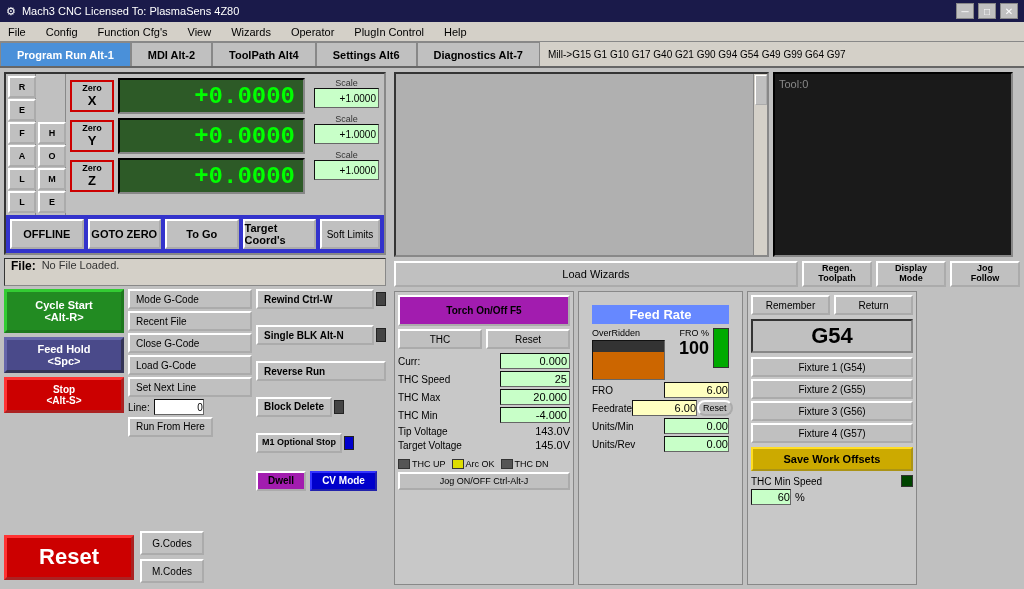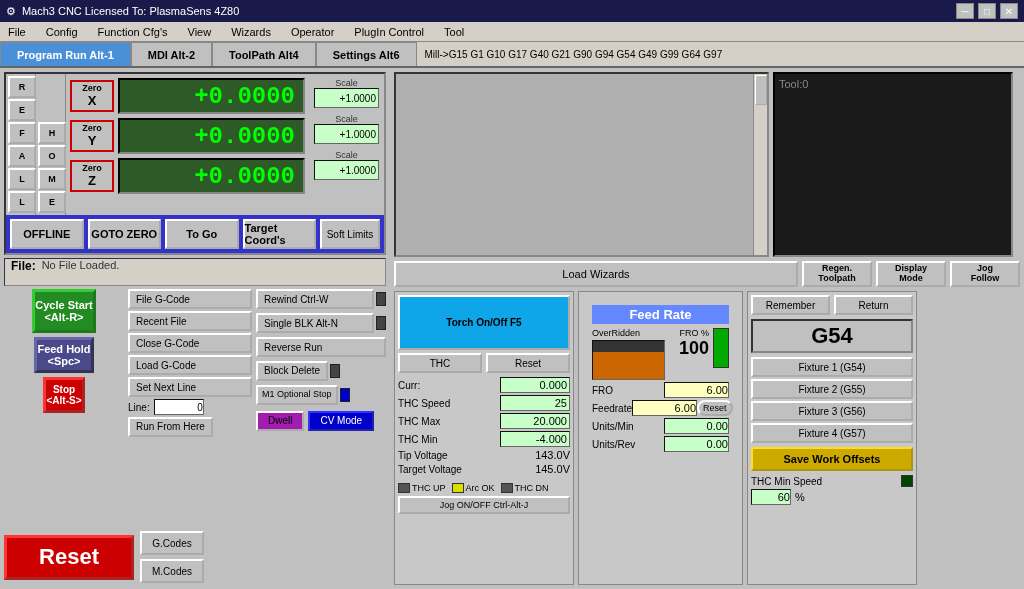--- a/index.html
+++ b/index.html
@@ -192,21 +192,20 @@
     }
     .file-name {
       font-size: 11px;
       color: #333;
     }
     .ctrl-left {
       width: 120px;
       display: flex;
       flex-direction: column;
       gap: 4px;
-      align-items: center;
     }
     .cycle-start-btn {
       background: #228B22;
       border: 3px outset #33cc33;
       color: white;
       font-weight: bold;
       font-size: 11px;
       cursor: pointer;
       height: 44px;
       display: flex;
@@ -322,26 +321,26 @@
       line-height: 1.1;
     }
     
     .thc-panel {
       width: 180px;
       border: 1px solid #888;
       background: #c8c8c8;
       padding: 3px;
     }
     .thc-header-btn {
-      background: #0ea5e9;
-      border: 2px outset #fff;
-      font-size: 10px;
-      font-weight: bold;
-      cursor: pointer;
-      padding: 20px;
+      background: #a21caf;
+      border: 2px outset #fff;
+      font-size: 10px;
+      font-weight: bold;
+      cursor: pointer;
+      padding: 8px;
       text-align: center;
       margin-bottom: 3px;
       display: flex;
       gap: 4px;
       align-items: center;
       justify-content: center;
     }
     .thc-row {
       display: flex;
       justify-content: space-between;
@@ -670,28 +669,29 @@
 </div>
 
 <div class="menu-bar">
   <span class="menu-item">File</span>
   <span class="menu-item">Config</span>
   <span class="menu-item">Function Cfg's</span>
   <span class="menu-item">View</span>
   <span class="menu-item">Wizards</span>
   <span class="menu-item">Operator</span>
   <span class="menu-item">PlugIn Control</span>
-  <span class="menu-item">Tool</span>
+  <span class="menu-item">Help</span>
 </div>
 
 <div class="tab-bar">
   <div class="tab active">Program Run Alt-1</div>
   <div class="tab">MDI Alt-2</div>
   <div class="tab">ToolPath Alt4</div>
   <div class="tab">Settings Alt6</div>
+  <div class="tab tab-diagnostics">Diagnostics Alt-7</div>
   <div class="gcode-status">Mill-&gt;G15  G1  G10  G17  G40  G21  G90  G94  G54  G49  G99  G64  G97</div>
 </div>
 
 <div class="main-area">
 
   <div style="width:390px; display:flex; flex-direction:column; padding:4px; gap:3px;">
 
     <div style="display:flex; flex-direction:column; border:2px inset #888; background:#c0c0c0;">
       <div style="display:flex;">
 
@@ -787,21 +787,21 @@
           <span>&lt;Spc&gt;</span>
         </div>
         <div class="stop-btn">
           <span>Stop</span>
           <span>&lt;Alt-S&gt;</span>
         </div>
       </div>
 
       <div class="ctrl-mid">
         <div class="ctrl-btn-row">
-          <div class="small-ctrl-btn">File G-Code</div>
+          <div class="small-ctrl-btn">Mode G-Code</div>
         </div>
         <div class="ctrl-btn-row">
           <div class="small-ctrl-btn">Recent File</div>
         </div>
         <div class="ctrl-btn-row">
           <div class="small-ctrl-btn">Close G-Code</div>
         </div>
         <div class="ctrl-btn-row">
           <div class="small-ctrl-btn">Load G-Code</div>
         </div>
@@ -810,21 +810,21 @@
         </div>
         <div class="line-row">
           <span>Line:</span>
           <input class="line-input" type="text" value="0" style="">
         </div>
         <div class="ctrl-btn-row">
           <div class="run-from-btn">Run From Here</div>
         </div>
       </div>
 
-      <div style="width:130px; display:flex; flex-direction:column; gap:4px;">
+      <div style="width:130px; display:flex; flex-direction:column; gap:16px;font-weight:bold;">
         <div style="display:flex; gap:2px; align-items:center;">
           <div class="small-ctrl-btn" style="flex:1;">Rewind Ctrl-W</div>
           <span class="indicator-sq"></span>
         </div>
         <div style="display:flex; gap:2px; align-items:center;">
           <div class="small-ctrl-btn" style="flex:1;">Single BLK Alt-N</div>
           <span class="indicator-sq"></span>
         </div>
         <div style="display:flex; gap:2px; align-items:center;">
           <div class="small-ctrl-btn" style="flex:1;">Reverse Run</div>

